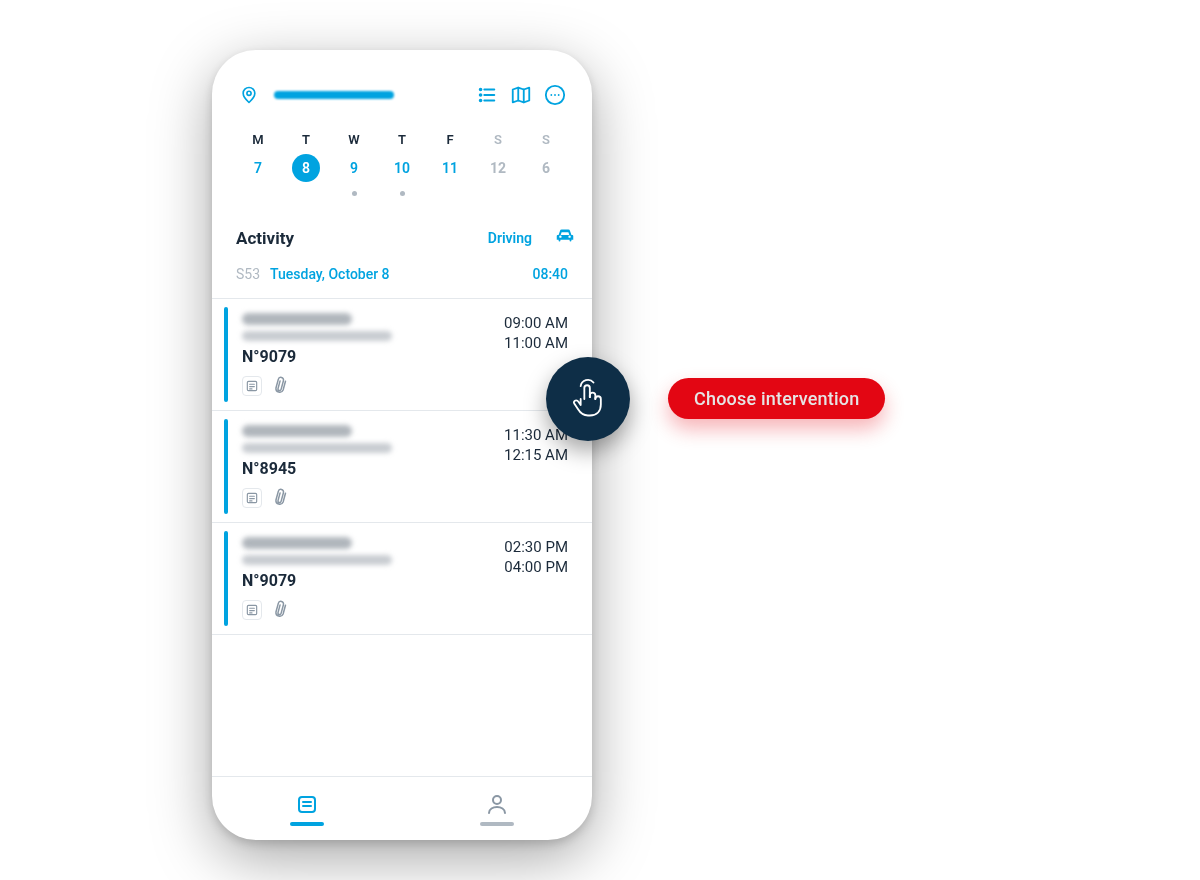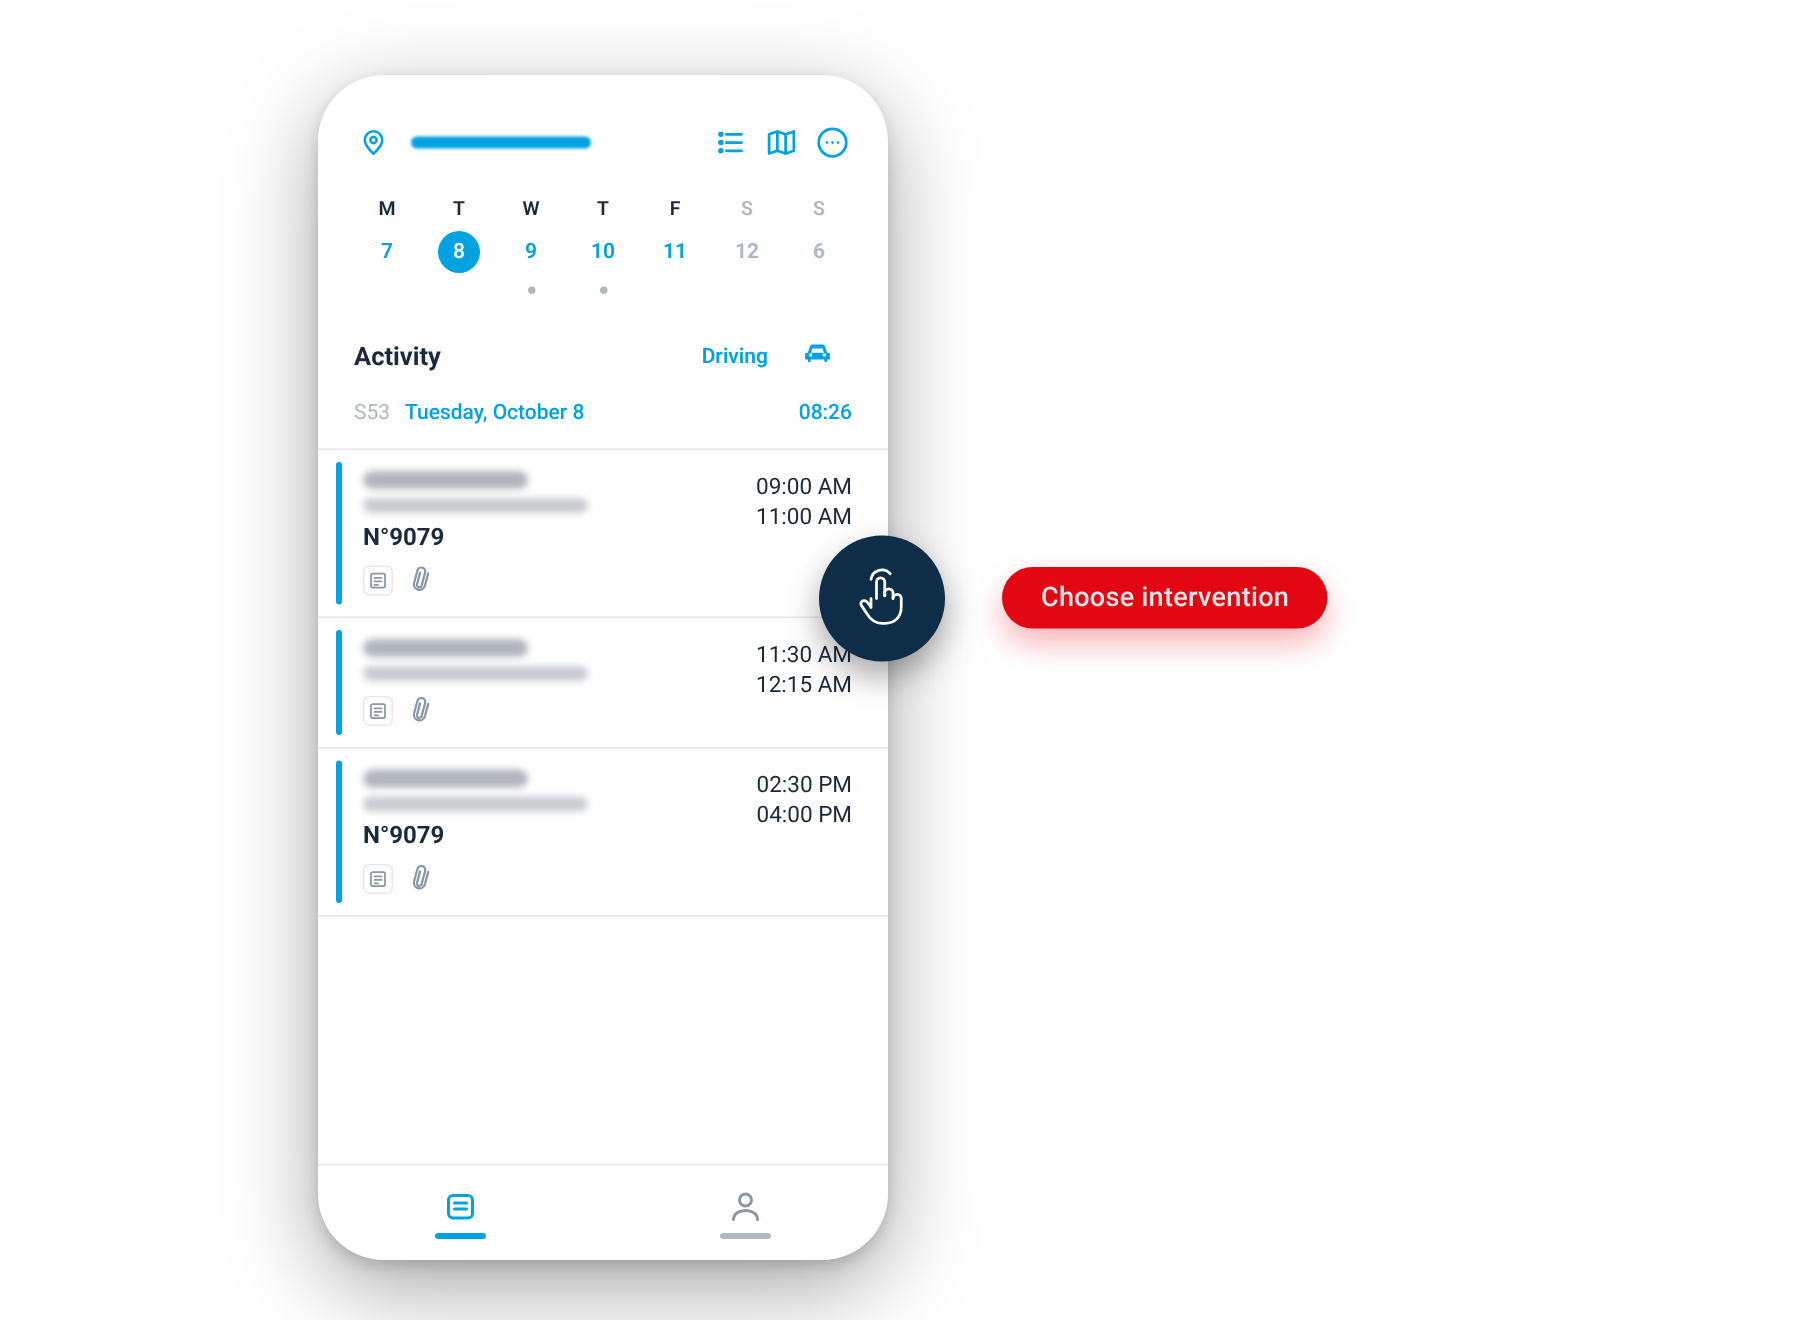--- a/index.html
+++ b/index.html
@@ -110,21 +110,21 @@
     justify-content: center;
     align-items: center;
   }
   .week .dot {
     width: 5px; height: 5px; border-radius: 50%; background: var(--text-light);
   }
   
   .activity-header {
     display: flex;
     align-items: center;
-    padding: 14px 36px 6px 24px;
+    padding: 14px 16px 6px 24px;
   }
   .activity-header .title {
     font-weight: 700;
     color: var(--text-dark);
     font-size: 17px;
   }
   .activity-header .right {
     margin-left: auto;
     display: flex;
     align-items: center;
@@ -341,21 +341,21 @@
           <svg class="fill" width="22" height="22" viewBox="0 0 24 24">
               <path d="M5 11l1.5-4.5A2 2 0 0 1 8.4 5h7.2a2 2 0 0 1 1.9 1.5L19 11h1a1 1 0 0 1 1 1v4h-2v1a1 1 0 0 1-2 0v-1H7v1a1 1 0 0 1-2 0v-1H3v-4a1 1 0 0 1 1-1h1zm2 3a1.3 1.3 0 1 0 0-2.6A1.3 1.3 0 0 0 7 14zm10 0a1.3 1.3 0 1 0 0-2.6A1.3 1.3 0 0 0 17 14zM7.3 11h9.4l-1-3H8.3l-1 3z"></path>
             </svg>
         </span>
       </div>
     </div>
 
     <div class="date-row">
       <span class="wk">S53</span>
       <span class="date">Tuesday, October 8</span>
-      <span class="time">08:26</span>
+      <span class="time">08:40</span>
     </div>
 
     <div class="list">
 
       <div class="card">
         <div class="left">
           <div class="blur-line w1"></div>
           <div class="blur-line w2"></div>
           <div class="numlabel">N°9079</div>
           <div class="meta-icons">
@@ -377,20 +377,21 @@
         <div class="right-times">
           <div>09:00 AM</div>
           <div>11:00 AM</div>
         </div>
       </div>
 
       <div class="card">
         <div class="left">
           <div class="blur-line w1"></div>
           <div class="blur-line w2"></div>
+          <div class="numlabel">N°8945</div>
           <div class="meta-icons">
             <span class="meta-icon">
               <svg class="stroke" width="14" height="14" viewBox="0 0 24 24">
                   <rect x="4" y="4" width="16" height="16" rx="2"></rect>
                   <line x1="8" y1="9" x2="16" y2="9"></line>
                   <line x1="8" y1="13" x2="16" y2="13"></line>
                   <line x1="8" y1="17" x2="12" y2="17"></line>
                 </svg>
             </span>
             <span class="clip">

